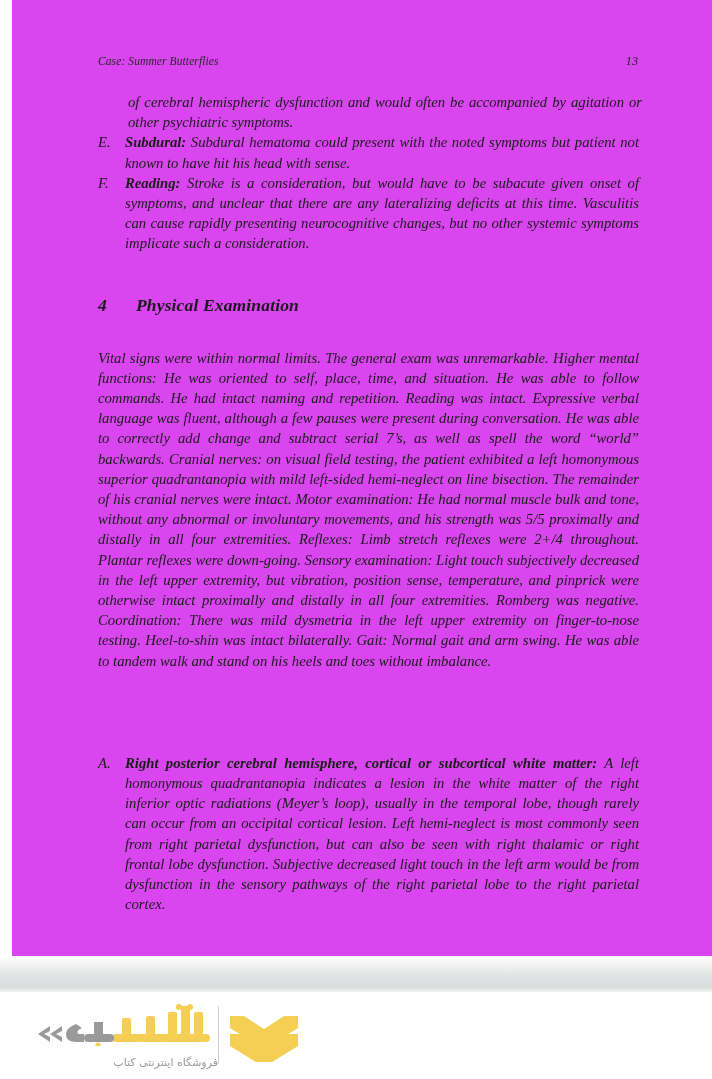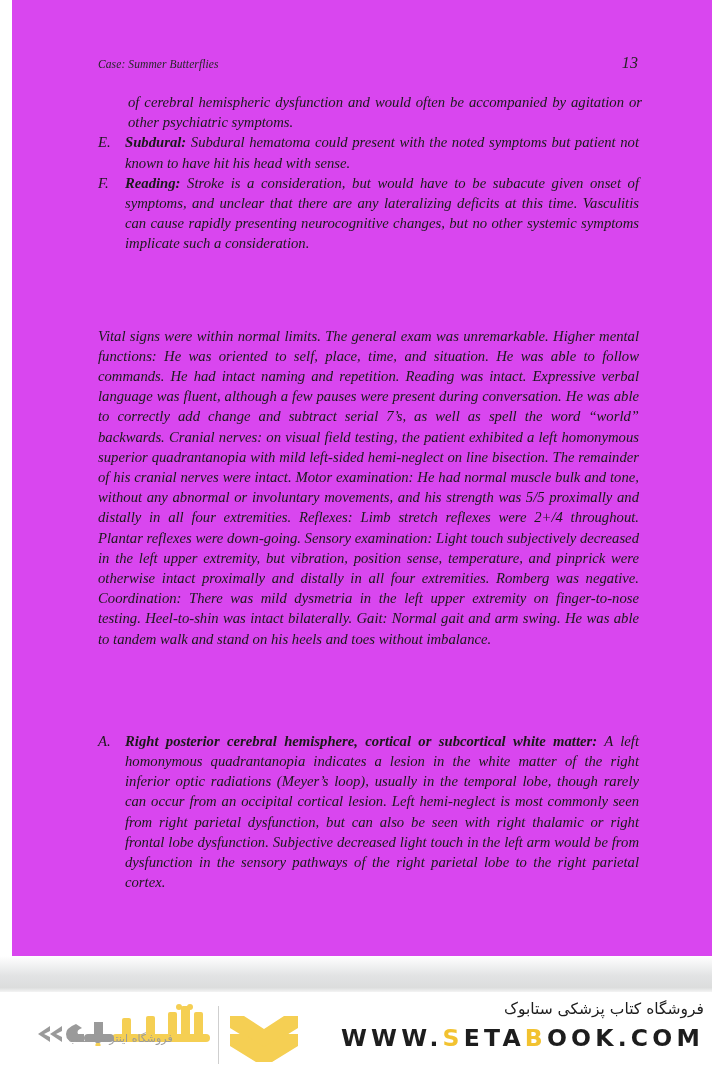--- a/index.html
+++ b/index.html
@@ -33,21 +33,21 @@
     top: 54px;
     width: 540px;
     display: flex;
     justify-content: space-between;
     align-items: baseline;
     font-size: 11.5px;
     letter-spacing: 0.1px;
     color: #262626;
   }
   .running-head .rh-title { white-space: nowrap; }
-  .running-head .rh-page { font-size: 16px; }
+  .running-head .rh-page { font-size: 12px; }
 
   
   .content {
     position: absolute;
     left: 86px;
     top: 92px;
     width: 541px;
   }
 
   p, .lead {
@@ -140,23 +140,23 @@
   .logo-word {
     position: absolute;
     left: 8px;
     top: 4px;
     width: 190px;
     height: 42px;
   }
   .logo-sub {
     position: absolute;
     left: 40px;
-    top: 32px;
+    top: 56px;
     width: 150px;
-    text-align: left;
+    text-align: right;
     direction: rtl;
     font-family: "DejaVu Sans", sans-serif;
     font-size: 11px;
     color: #9a9a9a;
     white-space: nowrap;
   }
   .logo-divider {
     position: absolute;
     left: 190px;
     top: 6px;
@@ -222,20 +222,23 @@
       </div>
 
       <div class="alpha-item">
         <span class="alpha-marker">F.</span>
         <span class="lead-label">Reading:</span><span> Stroke is a consideration, but would have to be subacute given onset of symptoms, and unclear that there are any lateralizing deficits at this time. Vasculitis can cause rapidly presenting neurocognitive changes, but no other systemic symptoms implicate such a consideration.</span>
       </div>
 
     </div>
 
     <div class="gap-before-h-4"></div>
+    <h2 class="section-heading">
+      <span class="sec-num">4</span><span>Physical Examination</span>
+    </h2>
     <div class="gap-after-h-4"></div>
 
     <p>Vital signs were within normal limits. The general exam was unremarkable. Higher mental functions: He was oriented to self, place, time, and situation. He was able to follow commands. He had intact naming and repetition. Reading was intact. Expressive verbal language was fluent, although a few pauses were present during conversation. He was able to correctly add change and subtract serial 7’s, as well as spell the word “world” backwards. Cranial nerves: on visual field testing, the patient exhibited a left homonymous superior quadrantanopia with mild left-sided hemi-neglect on line bisection. The remainder of his cranial nerves were intact. Motor examination: He had normal muscle bulk and tone, without any abnormal or involuntary movements, and his strength was 5/5 proximally and distally in all four extremities. Reflexes: Limb stretch reflexes were 2+/4 throughout. Plantar reflexes were down-going. Sensory examination: Light touch subjectively decreased in the left upper extremity, but vibration, position sense, temperature, and pinprick were otherwise intact proximally and distally in all four extremities. Romberg was negative. Coordination: There was mild dysmetria in the left upper extremity on finger-to-nose testing. Heel-to-shin was intact bilaterally. Gait: Normal gait and arm swing. He was able to tandem walk and stand on his heels and toes without imbalance.</p>
 
     <div class="gap-before-h-5"></div>
     <div class="gap-after-h-5"></div>
 
     <div class="alpha-list">
       <div class="alpha-item">
         <span class="alpha-marker">A.</span>
@@ -284,19 +287,13 @@
     <div class="logo-sub">فروشگاه اینترنتی کتاب</div>
 
     <div class="logo-divider"></div>
 
     <svg class="logo-chevron" viewBox="0 0 72 50" aria-hidden="true">
       <path d="M2 4 h14 l20 13 l20 -13 h14 v12 l-34 21 l-34 -21 z" fill="#f5cf53"></path>
       <path d="M2 22 h14 l20 13 l20 -13 h14 v12 l-34 21 l-34 -21 z" fill="#f5cf53"></path>
     </svg>
   </div>
 
-  <div class="footer-right">
-    <div class="footer-fa">فروشگاه کتاب پزشکی ستابوک</div>
-    <div class="footer-url">
-      <span>WWW.</span><span class="u-accent">S</span><span>ETA</span><span class="u-accent">B</span><span>OOK.COM</span>
-    </div>
-  </div>
 </div>
 
 </body></html>

